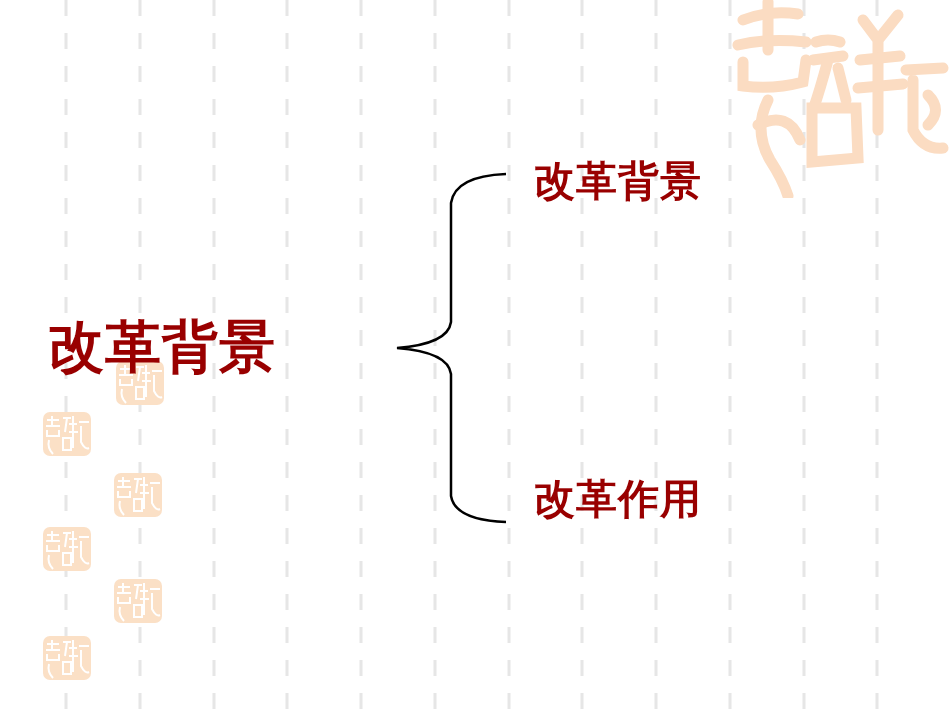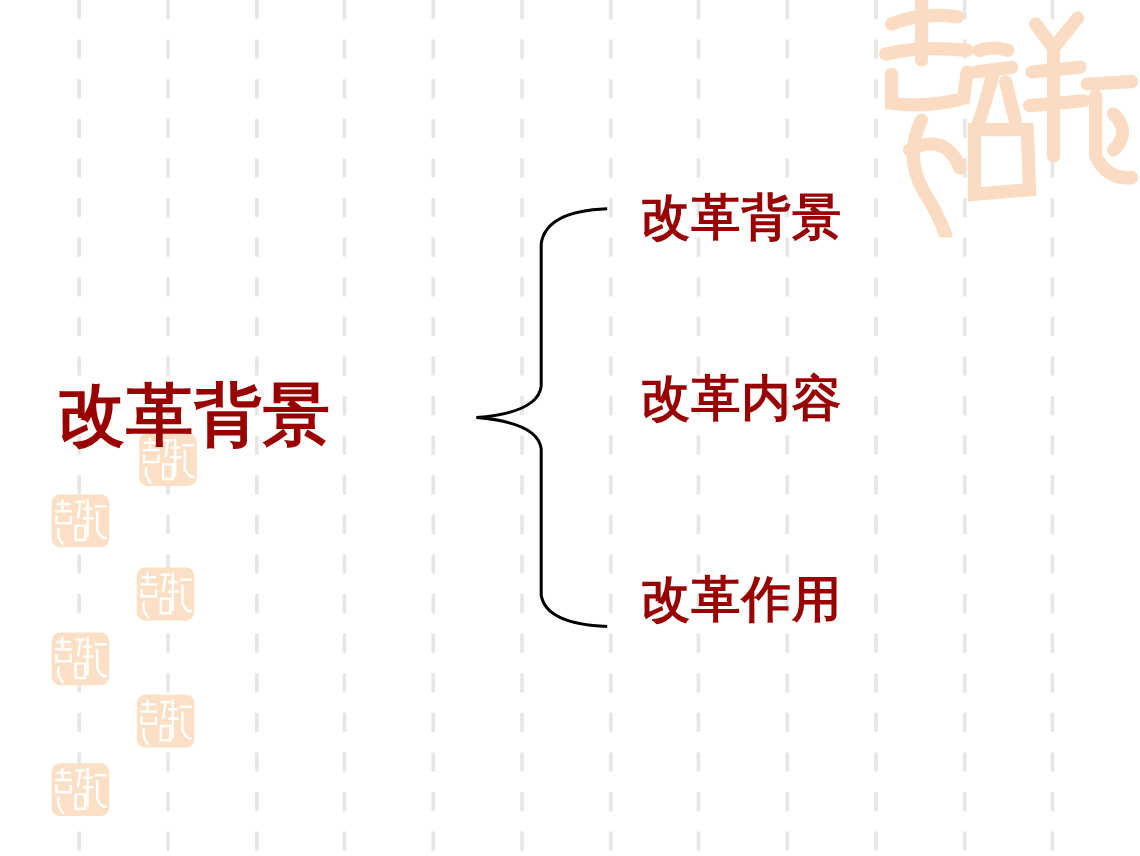--- a/index.html
+++ b/index.html
@@ -118,16 +118,15 @@
       </svg>
   </div>
 
   <div class="title">改革背景</div>
 
   <svg class="bracket" width="950" height="713">
     <path d="M506 174 Q455 176 451 203 L451 322 Q448 344 397 348 Q448 352 451 374 L451 496 Q455 520 506 522" fill="none" stroke="#000" stroke-width="2.5"></path>
   </svg>
 
   <div class="item" style="top:150px;">改革背景</div>
-  <div class="item" style="top:301px;">改革内容</div>
   <div class="item" style="top:468px;">改革作用</div>
 
 </div>
 
 </body></html>

